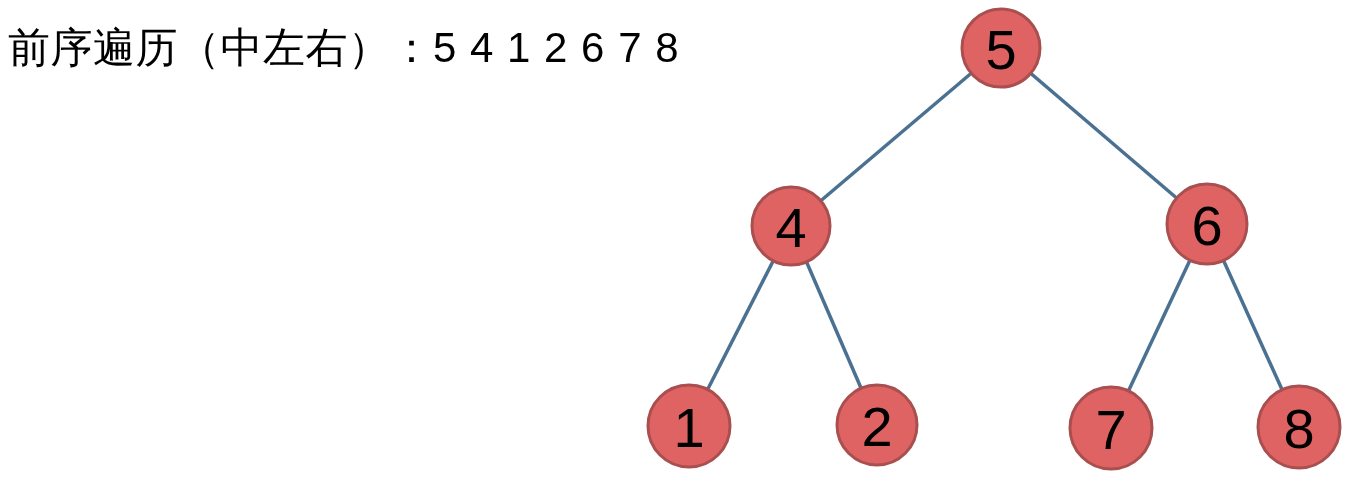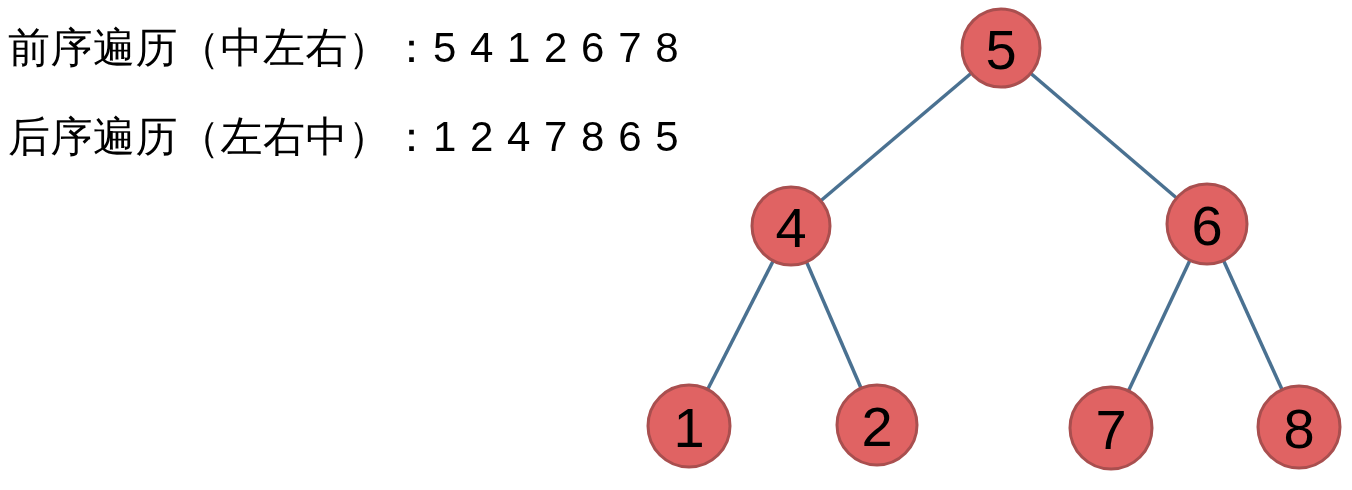--- a/index.html
+++ b/index.html
@@ -44,23 +44,20 @@
     fill: #000000;
   }
 </style>
 </head>
 <body>
 
 <div class="traversals">
   <div class="traversal-line">
     <span class="label">前序遍历（中左右）：</span><span class="sequence">5 4 1 2 6 7 8</span>
   </div>
-  <div class="traversal-line">
-    <span class="label">后序遍历（左右中）：</span><span class="sequence">1 2 4 7 8 6 5</span>
-  </div>
 </div>
 
 <svg class="tree-svg" viewBox="0 0 1352 490" xmlns="http://www.w3.org/2000/svg">
     <line x1="1001" y1="48" x2="791" y2="226" stroke="#4a7191" stroke-width="3.5"></line>
     <line x1="1001" y1="48" x2="1207" y2="224" stroke="#4a7191" stroke-width="3.5"></line>
     <line x1="791" y1="226" x2="689" y2="426" stroke="#4a7191" stroke-width="3.5"></line>
     <line x1="791" y1="226" x2="877" y2="425" stroke="#4a7191" stroke-width="3.5"></line>
     <line x1="1207" y1="224" x2="1111" y2="428" stroke="#4a7191" stroke-width="3.5"></line>
     <line x1="1207" y1="224" x2="1299" y2="427" stroke="#4a7191" stroke-width="3.5"></line>
     <g>

